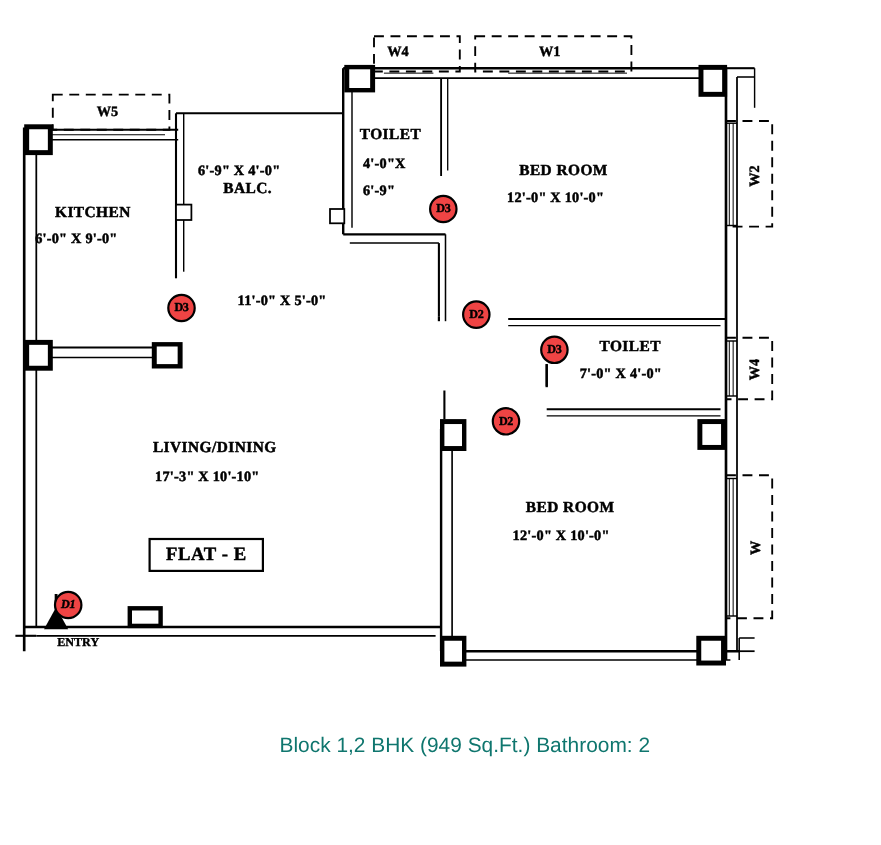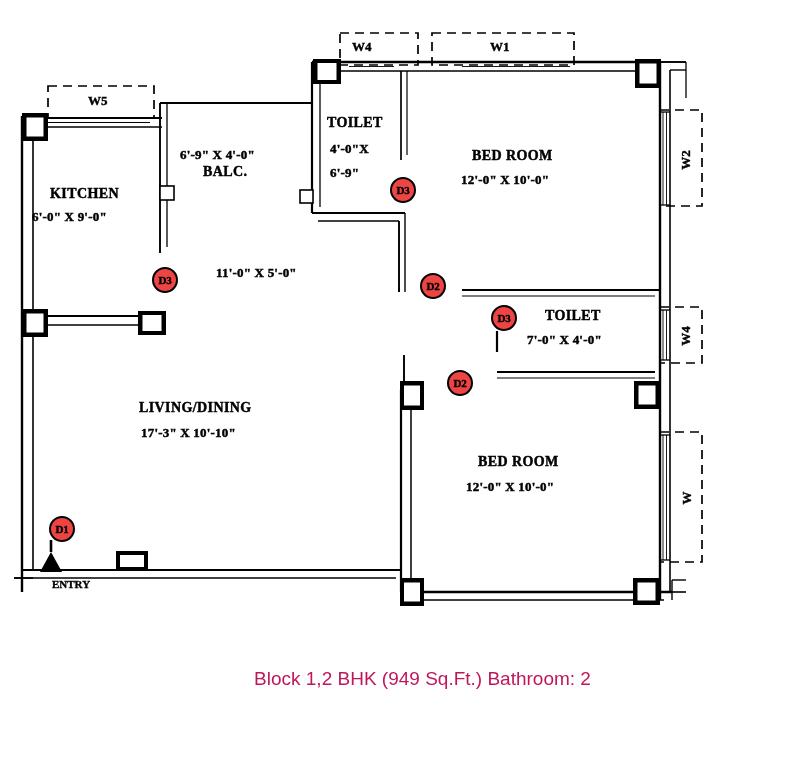--- a/index.html
+++ b/index.html
@@ -14,21 +14,21 @@
   #plan-root{position:relative;width:801px;height:768px;background:#fff;}
   #plan-svg{position:absolute;left:0;top:0;width:801px;height:768px;}
   .caption-block{
     position:absolute;left:0;right:0;text-align:center;
   }
   #caption-main{
     top:612px;font-size:30px;letter-spacing:0.5px;color:#232323;
     font-family:"Liberation Sans", sans-serif;font-weight:400;
   }
   #caption-sub{
-    top:668px;font-size:19px;color:#be185d;
+    top:668px;font-size:19px;color:#0f766e;
     font-family:"Liberation Sans", sans-serif;font-weight:400;margin-left:44px;
   }
   .plan-text{
     position:absolute;
     font-family:"Liberation Serif", serif;
     font-weight:bold;
     color:#000;
     white-space:nowrap;
     -webkit-text-stroke:0.45px #000;
     line-height:1.12;
@@ -241,25 +241,26 @@
   <div class="plan-text room-name" style="left:478px;top:454px;">BED ROOM</div>
   <div class="plan-text room-dim" style="left:466px;top:480px;">12'-0" X 10'-0"</div>
 
   <div class="win-label" style="left:72px;top:93px;margin-left:16px;">W5</div>
   <div class="win-label" style="left:352px;top:39px;">W4</div>
   <div class="win-label" style="left:490px;top:39px;">W1</div>
   <div class="win-label vert" style="left:676px;top:152px;">W2</div>
   <div class="win-label vert" style="left:676px;top:328px;">W4</div>
   <div class="win-label vert" style="left:680px;top:490px;">W</div>
 
-  <div class="door-tag" style="left:49px;top:516px;">D1</div>
+  <div class="door-tag" style="left:49px;top:537px;font-style:italic;">D1</div>
   <div class="door-tag" style="left:152px;top:267px;">D3</div>
   <div class="door-tag" style="left:390px;top:177px;">D3</div>
   <div class="door-tag" style="left:420px;top:273px;">D2</div>
   <div class="door-tag" style="left:491px;top:305px;">D3</div>
   <div class="door-tag" style="left:447px;top:370px;">D2</div>
 
+  <div id="flat-badge">FLAT - E</div>
 
   <div id="entry-label">ENTRY</div>
 
   <div id="caption-sub" class="caption-block">Block 1,2 BHK (949 Sq.Ft.) Bathroom: 2</div>
 
 </div>
 
 </body></html>

